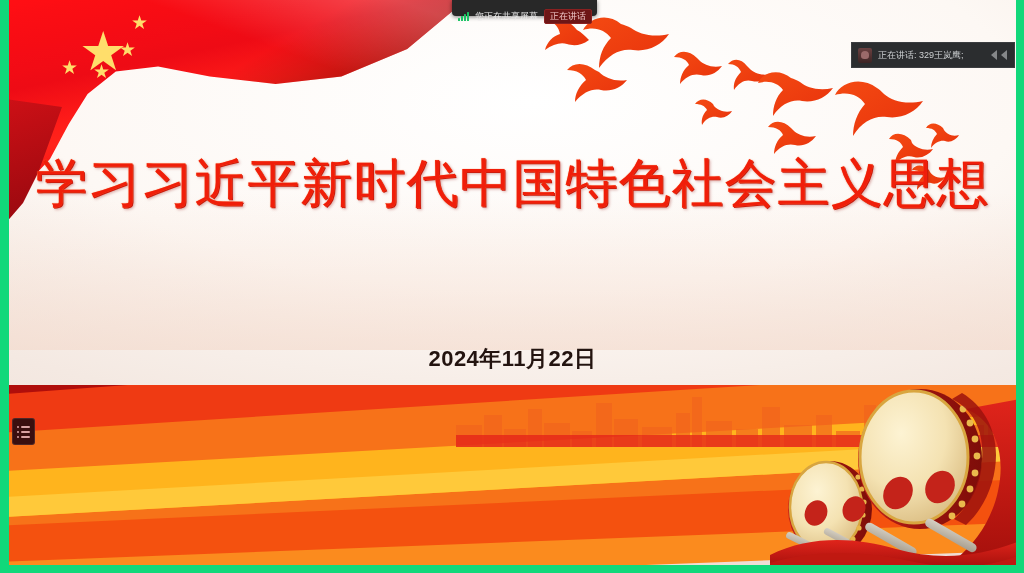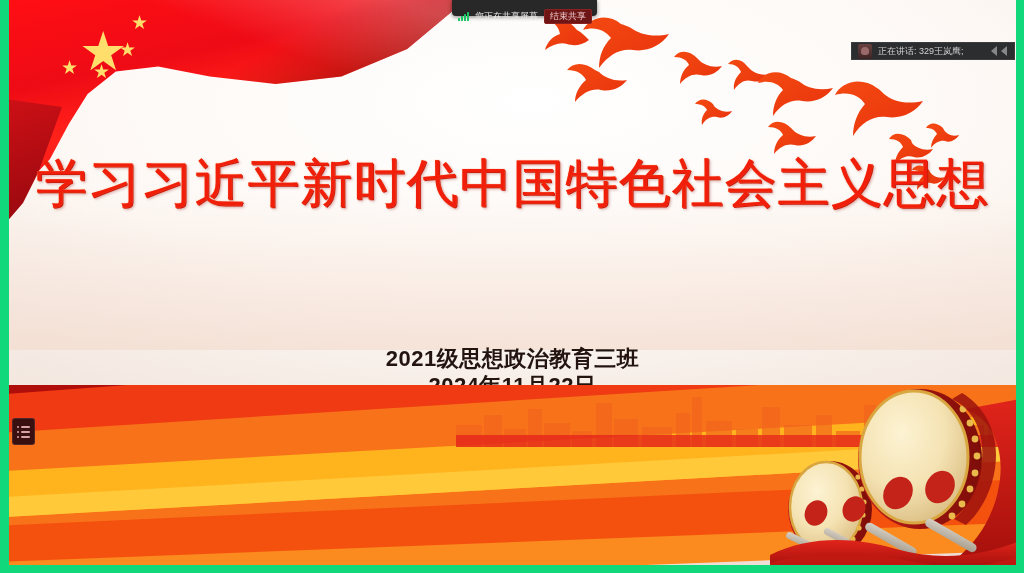--- a/index.html
+++ b/index.html
@@ -152,21 +152,21 @@
     background:#6e1616; color:#f0c9c9;
     font-size:9px; line-height:10px;
     padding:1px 5px 2px; border-radius:2px;
     white-space:nowrap; cursor:pointer;
     border:1px solid #8a2020;
   }
 
   
   .speaker-panel {
     position:absolute; right:9px; top:42px;
-    width:164px; height:18px;
+    width:164px; height:26px;
     background:#2b2d2f;
     border:1px solid #3b3d40;
     display:flex; align-items:center;
     gap:6px; padding:0 4px 0 6px;
     z-index:30;
   }
   .speaker-panel .avatar {
     width:14px; height:15px; flex:0 0 auto;
     background:linear-gradient(180deg,#6b4141,#3c2424);
     border-radius:2px;
@@ -229,21 +229,20 @@
           <path d="M400 158 C394 152 386 152 383 158 C389 158 392 160 394 164 C390 168 388 172 388 178 C392 172 398 170 402 171 C407 173 413 170 416 165 C409 167 404 164 401 160 Z"></path>
         </g>
       </svg>
     </div>
 
     <div class="title-block">
       <div class="title-line l1">学习习近平新时代中国特色社会主义思想</div>
     </div>
 
     <div class="subtitle-block">
-      <div class="subtitle-line">2021级思想政治教育三班</div>
       <div class="subtitle-line">2024年11月22日</div>
     </div>
 
     <div class="ribbons">
       <div class="band b-darkred"></div>
       <div class="band b-red"></div>
       <div class="band b-orange"></div>
       <div class="band b-gold"></div>
       <div class="band b-gold2"></div>
       <div class="band b-red2"></div>
@@ -373,21 +372,21 @@
   </div>
 
   <div class="share-bar">
     <span class="sig">
         <i></i>
         <i></i>
         <i></i>
         <i></i>
       </span>
     <span class="msg">您正在共享屏幕</span>
-    <span class="end-btn">结束共享</span>
+    <span class="end-btn">正在讲话</span>
   </div>
 
   <div class="speaker-panel">
     <span class="avatar"></span>
     <span class="sp-text">正在讲话: 329王岚鹰;</span>
     <span class="chev">
       <svg width="22" height="12" viewBox="0 0 22 12" xmlns="http://www.w3.org/2000/svg">
         <path d="M9 1 L3 6 L9 11 Z" fill="#cfd2d4"></path>
         <path d="M19 1 L13 6 L19 11 Z" fill="#cfd2d4"></path>
       </svg>

